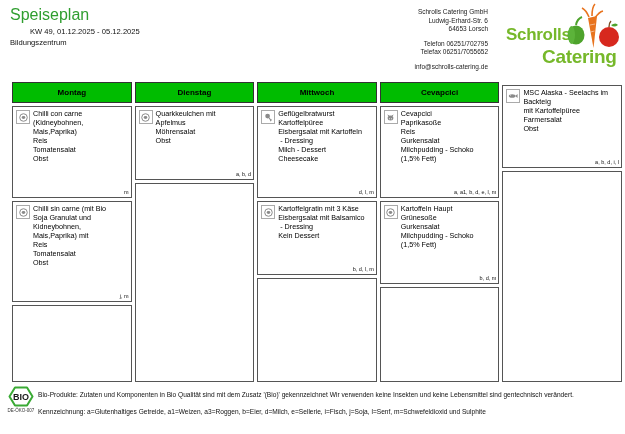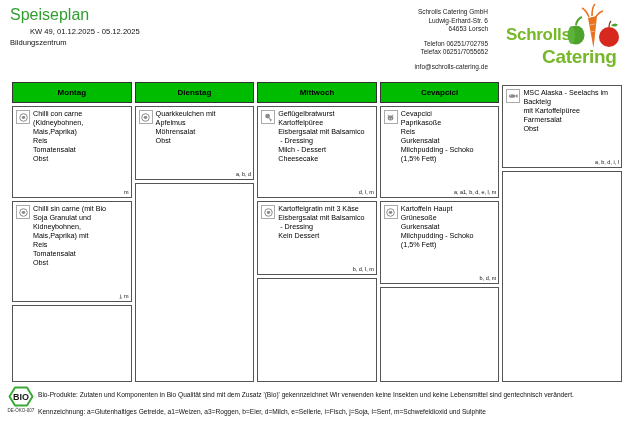--- a/index.html
+++ b/index.html
@@ -147,21 +147,21 @@
     <div class="cell">
       <div class="cell-row">
         <span class="icon-box">
           <svg width="9" height="9" viewBox="0 0 10 10">
               <circle cx="4" cy="3.4" r="2.6" fill="#8a8a8a"></circle>
               <path d="M5.2 5 L8 8.5 M8.4 7.2 L7 9" stroke="#8a8a8a" stroke-width="1.2" fill="none"></path>
             </svg>
         </span>
         <div class="item-text">Geflügelbratwurst
 Kartoffelpüree
-Eisbergsalat mit Balsamico
+Eisbergsalat mit Kartoffeln
  - Dressing
 Milch - Dessert
 Cheesecake</div>
       </div>
       <div class="allergens">d, l, m</div>
     </div>
     <div class="cell">
       <div class="cell-row">
         <span class="icon-box">
           <svg width="9" height="9" viewBox="0 0 10 10">

